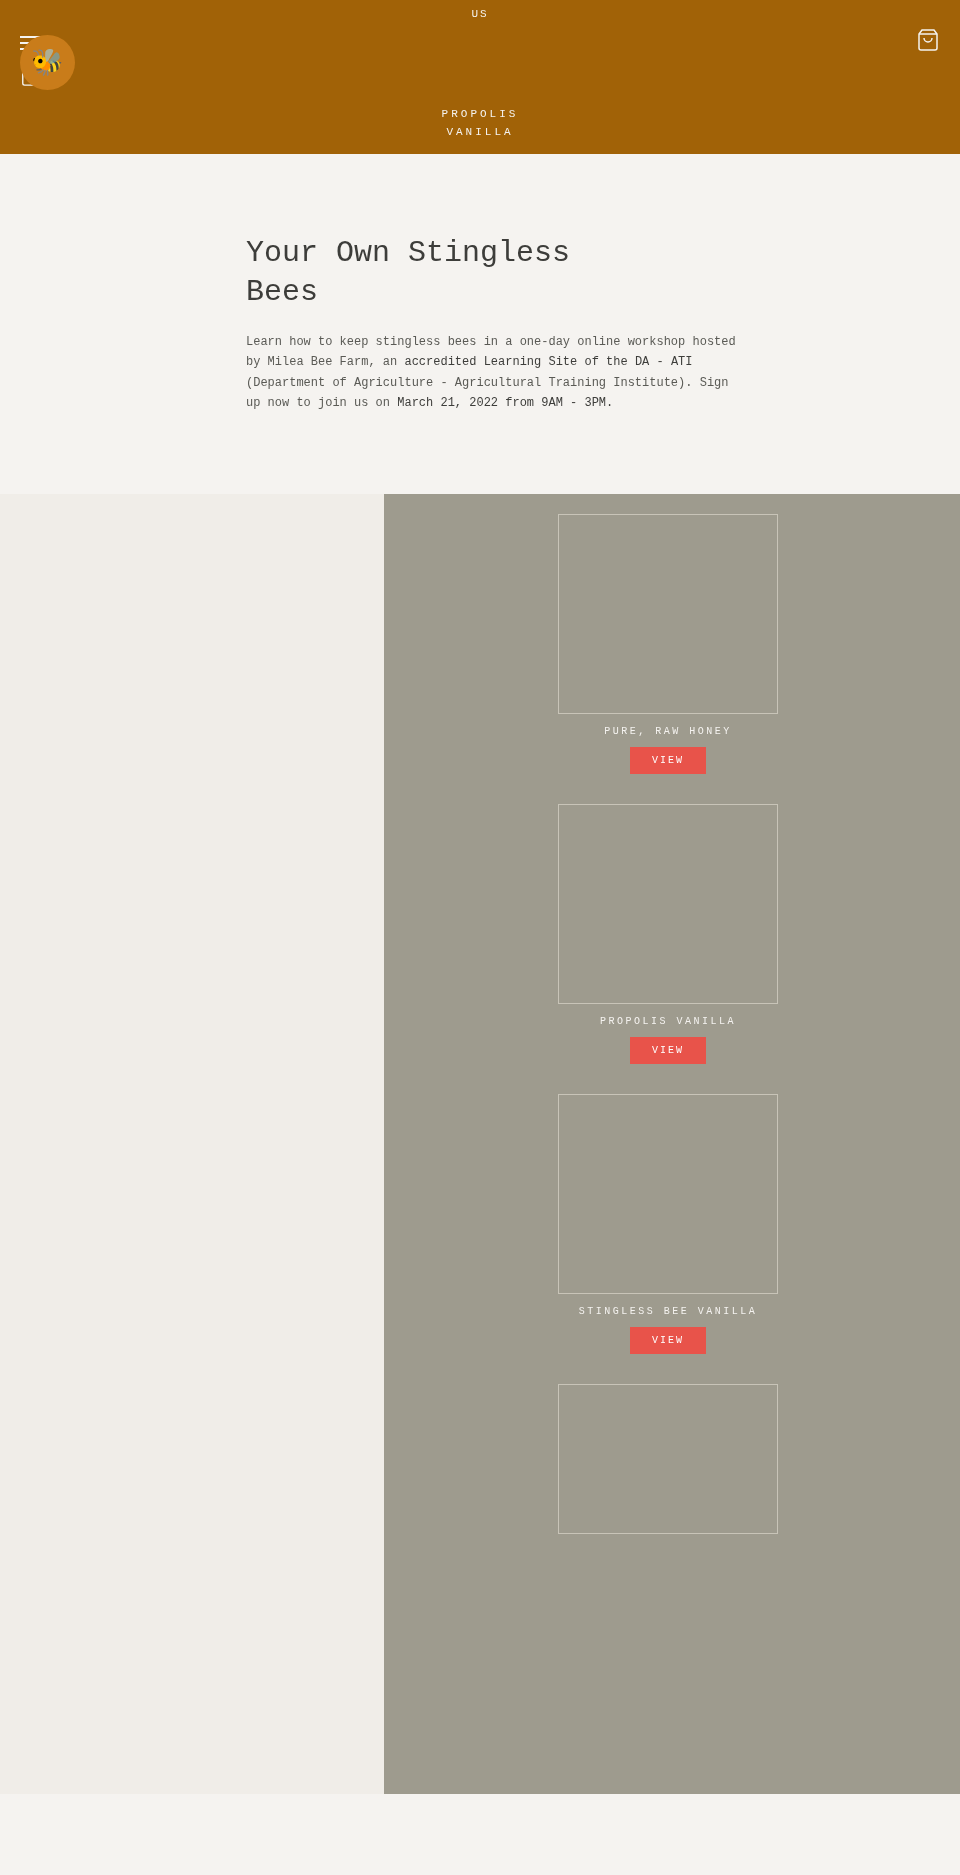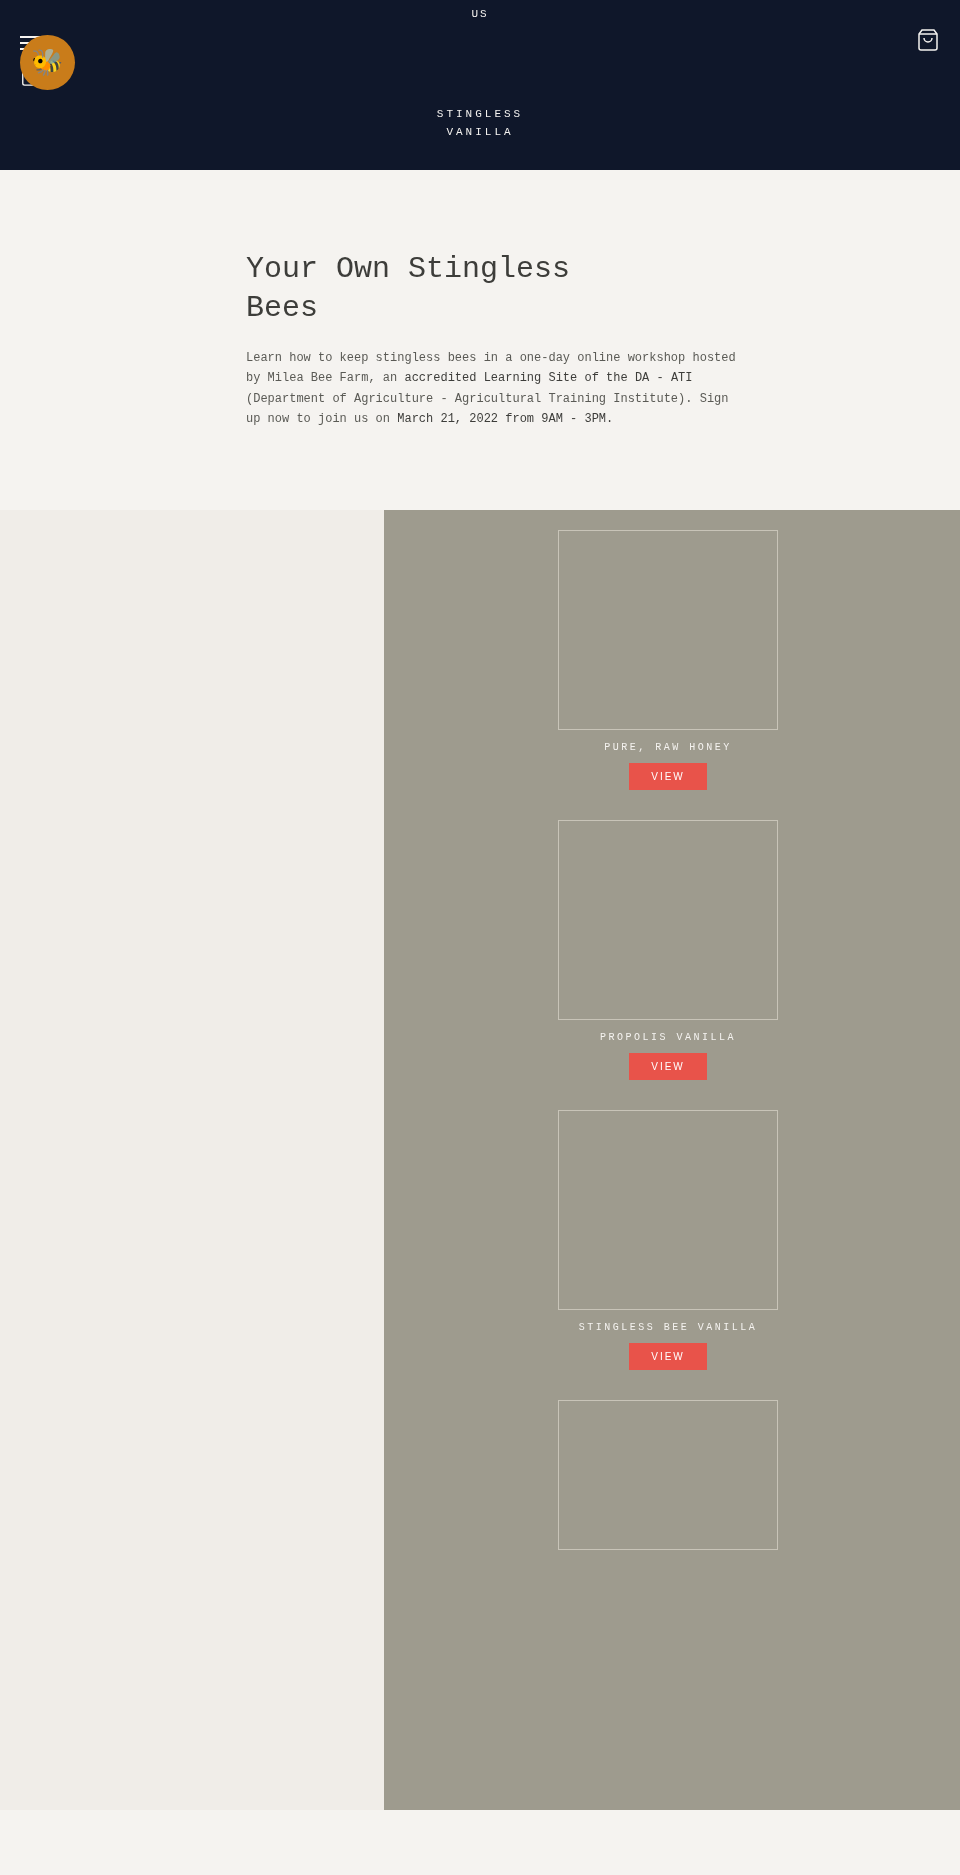--- a/index.html
+++ b/index.html
@@ -7,21 +7,21 @@
     body {
       font-family: 'Courier New', Courier, monospace;
       background-color: #f5f3f0;
       width: 960px;
       min-height: 1875px;
       overflow-x: hidden;
     }
 
     
     .header {
-      background-color: #0f172a;
+      background-color: #a16207;
       width: 100%;
       position: relative;
       padding: 0;
     }
 
     
     .hero-section {
       background-color: #f5f3f0;
       padding: 80px 60px 80px 92px;
       display: flex;
@@ -96,21 +96,21 @@
       letter-spacing: 2.5px;
       text-align: center;
       margin-bottom: 10px;
     }
 
     .view-button {
       display: block;
       margin: 0 auto 20px auto;
       background-color: #e8534a;
       color: #ffffff;
-      font-family: Liberation Sans, sans-serif;
+      font-family: Liberation Mono, monospace;
       font-size: 10px;
       letter-spacing: 2px;
       border: none;
       padding: 8px 22px;
       cursor: pointer;
       text-transform: uppercase;
     }
 
     .header-us-row {
       display: flex;
@@ -128,21 +128,21 @@
     .header-workshops-row {
       display: flex;
       justify-content: center;
       padding-top: 8px;
     }
 
     .header-vanilla-row {
       display: flex;
       justify-content: center;
       padding-top: 6px;
-      padding-bottom: 32px;
+      padding-bottom: 16px;
     }
   </style>
 </head>
 <body>
 
 <header class="header">
   <div class="header-us-row">
     <a href="#" style="color:#f5f3f0;font-family:'Courier New',monospace;font-size:11px;letter-spacing:2px;text-decoration:none;">US</a>
   </div>
   <div class="header-logo-cart-row">
@@ -172,21 +172,21 @@
     <div style="cursor:pointer;">
       <svg width="22" height="22" viewBox="0 0 24 24" fill="none" stroke="#f5f3f0" stroke-width="1.5">
         <path d="M6 2L3 6v14a2 2 0 002 2h14a2 2 0 002-2V6l-3-4z"></path>
         <line x1="3" y1="6" x2="21" y2="6"></line>
         <path d="M16 10a4 4 0 01-8 0"></path>
       </svg>
     </div>
   </div>
 
   <div class="header-workshops-row">
-    <a href="#" style="color:#f5f3f0;font-family:'Courier New',monospace;font-size:11px;letter-spacing:3px;text-decoration:none;">STINGLESS</a>
+    <a href="#" style="color:#f5f3f0;font-family:'Courier New',monospace;font-size:11px;letter-spacing:3px;text-decoration:none;">PROPOLIS</a>
   </div>
 
   <div class="header-vanilla-row">
     <a href="#" style="color:#f5f3f0;font-family:'Courier New',monospace;font-size:11px;letter-spacing:3px;text-decoration:none;">VANILLA</a>
   </div>
 </header>
 
 <section class="hero-section">
   <div class="hero-content">
     <h1 class="hero-title">Your Own Stingless<br>Bees</h1>

